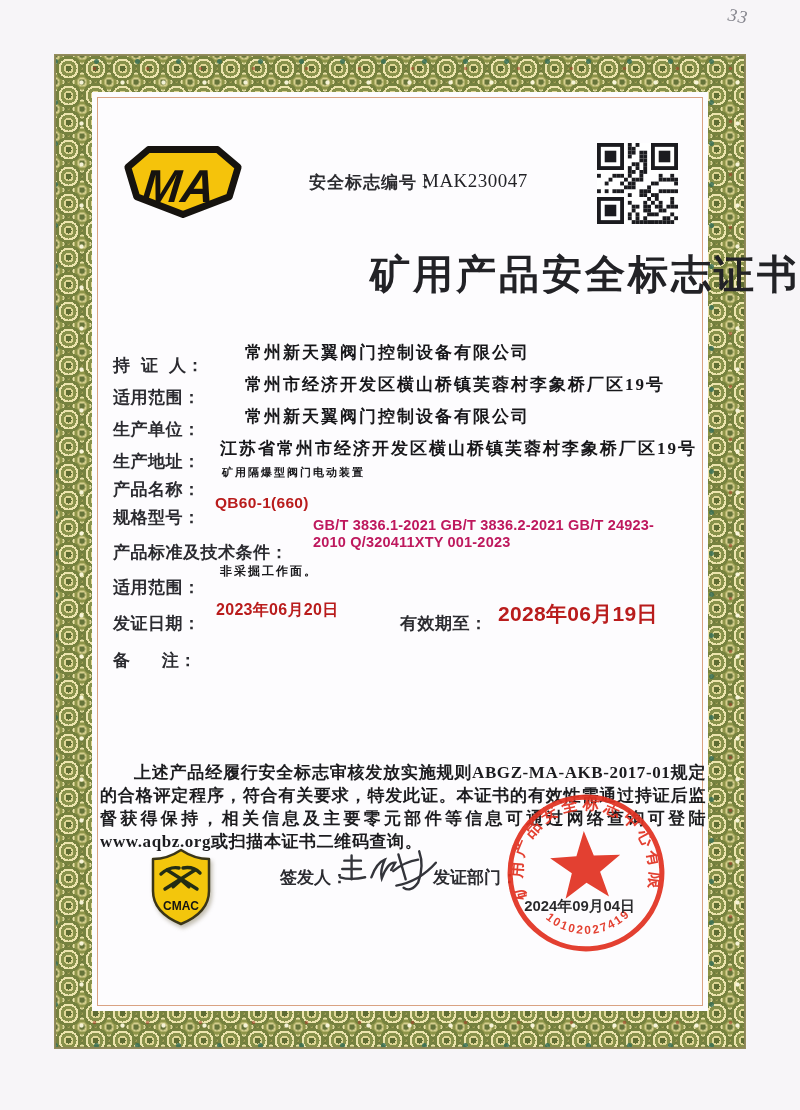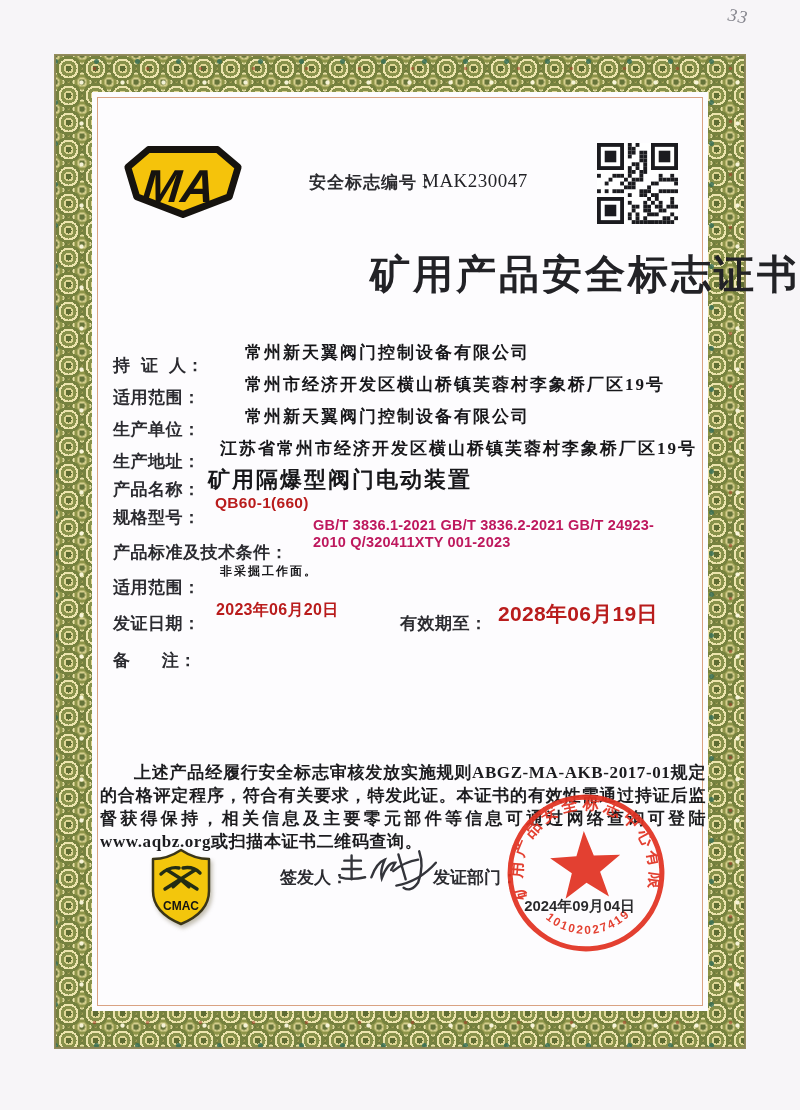--- a/index.html
+++ b/index.html
@@ -219,21 +219,21 @@
 <span class="lbl" style="top:373px">适用范围：</span>
 <span class="val" style="left:245px;top:373px">常州市经济开发区横山桥镇芙蓉村李象桥厂区19号</span>
 
 <span class="lbl" style="top:405px">生产单位：</span>
 <span class="val" style="left:245px;top:405px">常州新天翼阀门控制设备有限公司</span>
 
 <span class="lbl" style="top:437px">生产地址：</span>
 <span class="val" style="left:220px;top:437px">江苏省常州市经济开发区横山桥镇芙蓉村李象桥厂区19号</span>
 
 <span class="lbl" style="top:465px">产品名称：</span>
-<span class="val" style="left:208px;top:465px;font-size:22px">矿用隔爆型阀门电动装置</span>
+<span class="val" style="left:222px;top:465px;font-size:11px">矿用隔爆型阀门电动装置</span>
 
 <span class="lbl" style="top:493px">规格型号：</span>
 <span class="valm" style="left:215px;top:494px">QB60-1(660)</span>
 
 <span class="lbl" style="top:528px">产品标准及技术条件：</span>
 <span class="standards-val">GB/T 3836.1-2021 GB/T 3836.2-2021 GB/T 24923-2010 Q/320411XTY 001-2023</span>
 
 <span class="lbl" style="top:563px">适用范围：</span>
 <span class="val" style="left:220px;top:563px;font-size:12px">非采掘工作面。</span>
 

